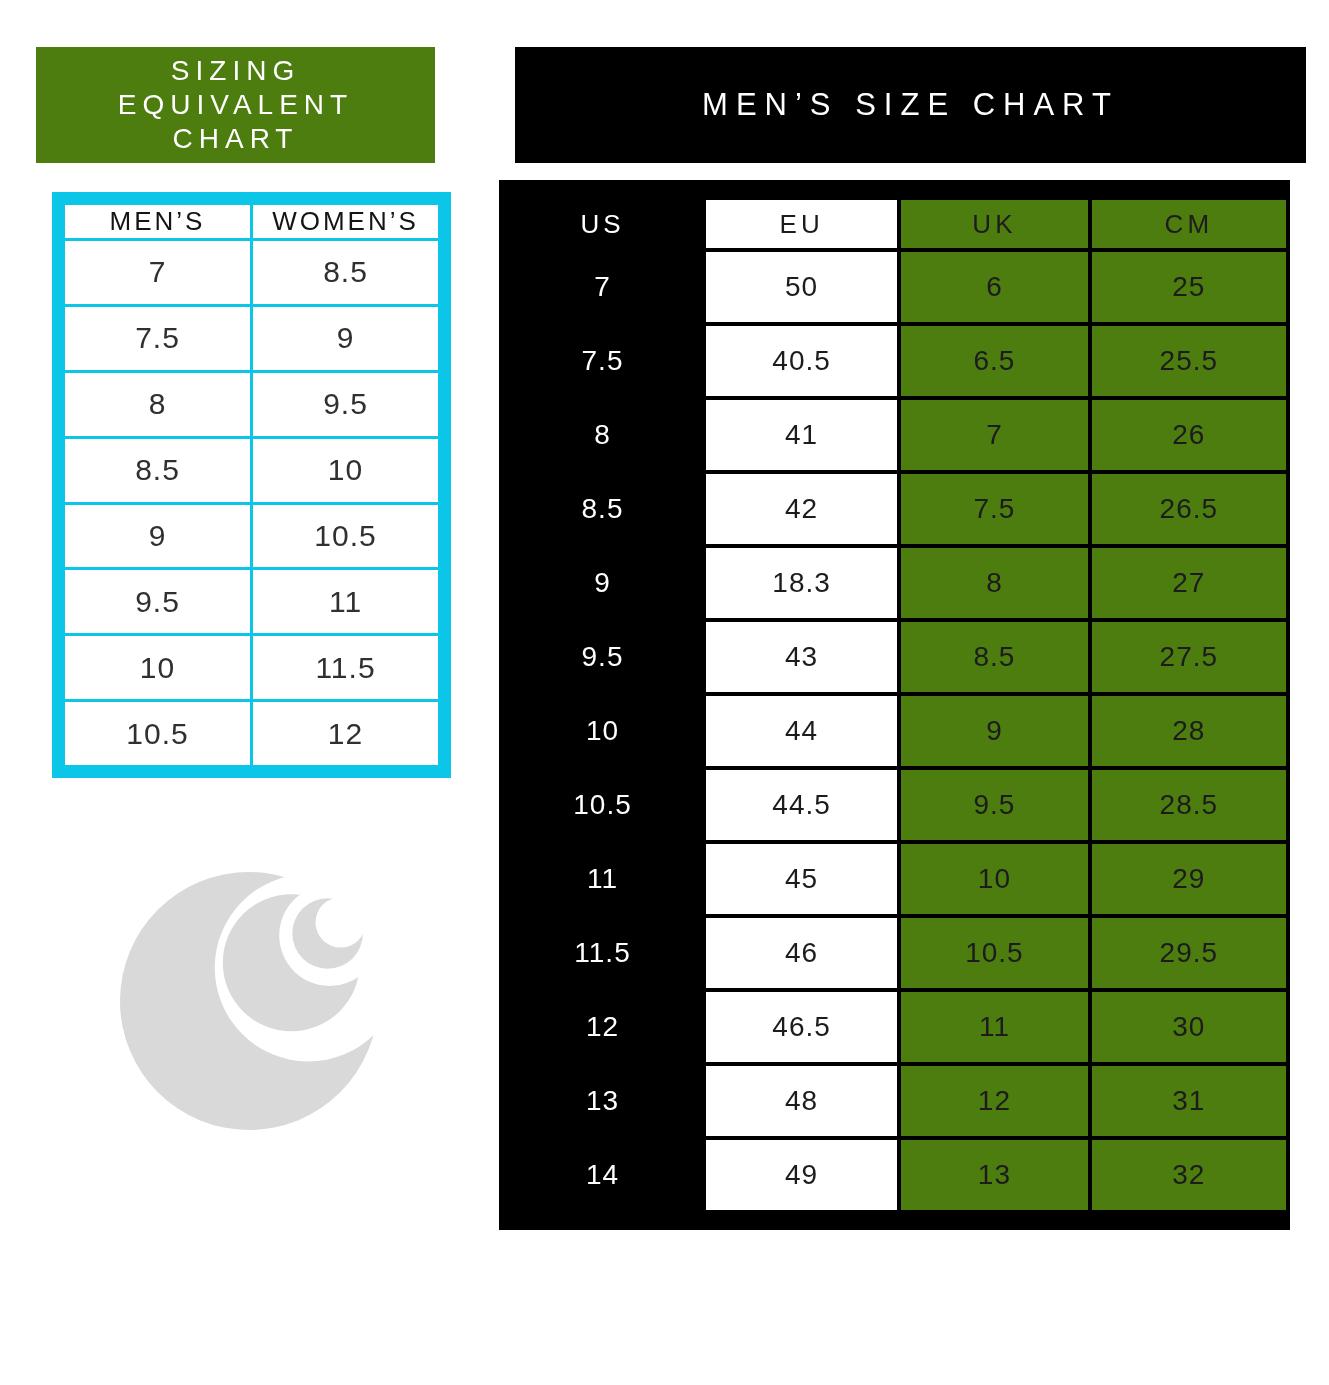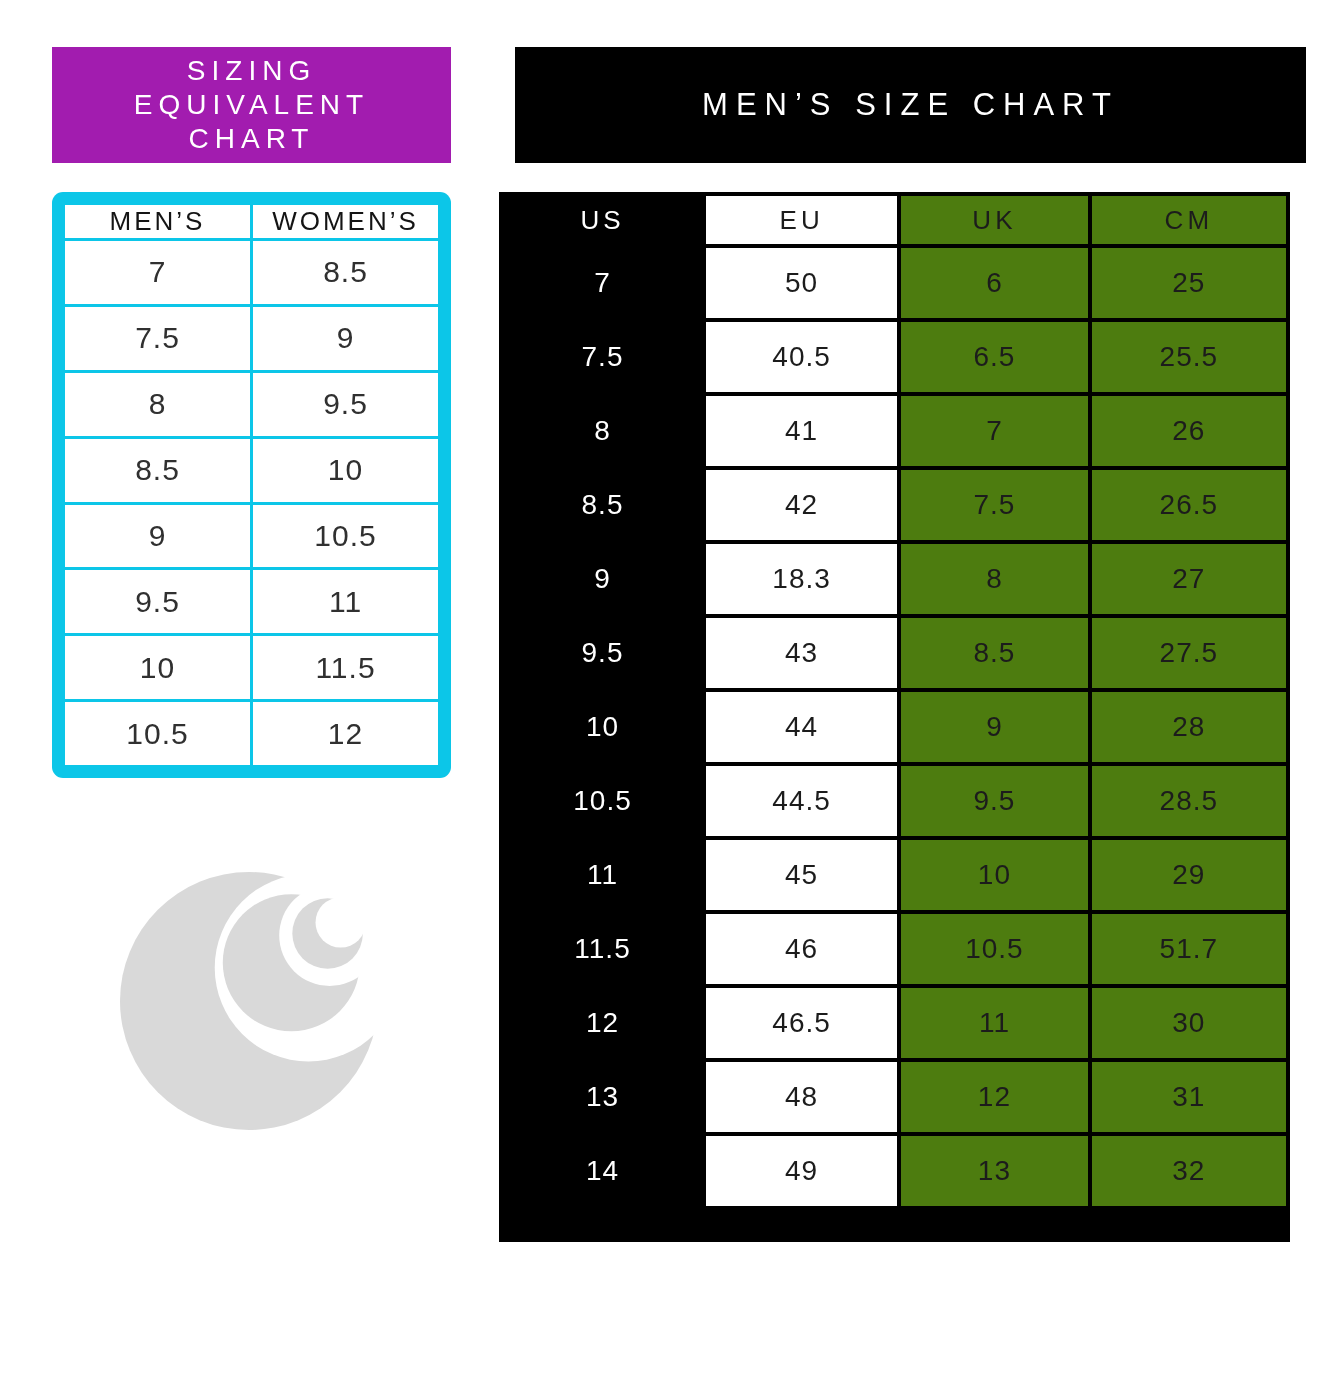--- a/index.html
+++ b/index.html
@@ -17,23 +17,23 @@
     position: absolute;
     top: 47px;
     height: 116px;
     display: flex;
     align-items: center;
     justify-content: center;
     color: #ffffff;
     text-transform: uppercase;
   }
   .banner-cyan {
-    left: 52px;
+    left: 36px;
     width: 399px;
-    background: #a21caf;
+    background: #4d7c0f;
   }
   .banner-cyan .banner-text {
     font-size: 28px;
     letter-spacing: 6px;
     line-height: 1.22;
     text-align: center;
     max-width: 310px;
   }
   .banner-black {
     left: 499px;
@@ -51,21 +51,20 @@
   
   .eq-wrap {
     position: absolute;
     left: 52px;
     top: 192px;
     width: 399px;
     height: 586px;
     background: #0cc6e8;
     padding: 10px;
     box-sizing: border-box;
-    border-radius: 11px;
   }
   .eq-table {
     width: 100%;
     height: 100%;
     border-collapse: collapse;
     table-layout: fixed;
     background: #ffffff;
   }
   .eq-table th, .eq-table td {
     border: 3px solid #0cc6e8;
@@ -82,26 +81,26 @@
   .eq-table td {
     font-size: 30px;
     color: #303030;
     letter-spacing: 1px;
   }
 
   
   .mens-panel {
     position: absolute;
     left: 499px;
-    top: 192px;
+    top: 180px;
     width: 791px;
     height: 1050px;
     background: #000000;
     box-sizing: border-box;
-    padding-top: 0;
+    padding-top: 16px;
   }
   .mens-table {
     width: 100%;
     height: 1018px;
     border-collapse: collapse;
     table-layout: fixed;
   }
   .mens-table th, .mens-table td {
     border: 4px solid #000000;
     text-align: center;
@@ -259,21 +258,21 @@
         <tr>
           <td class="c0">11</td>
           <td class="c1">45</td>
           <td class="c2">10</td>
           <td class="c3">29</td>
         </tr>
         <tr>
           <td class="c0">11.5</td>
           <td class="c1">46</td>
           <td class="c2">10.5</td>
-          <td class="c3">51.7</td>
+          <td class="c3">29.5</td>
         </tr>
         <tr>
           <td class="c0">12</td>
           <td class="c1">46.5</td>
           <td class="c2">11</td>
           <td class="c3">30</td>
         </tr>
         <tr>
           <td class="c0">13</td>
           <td class="c1">48</td>

